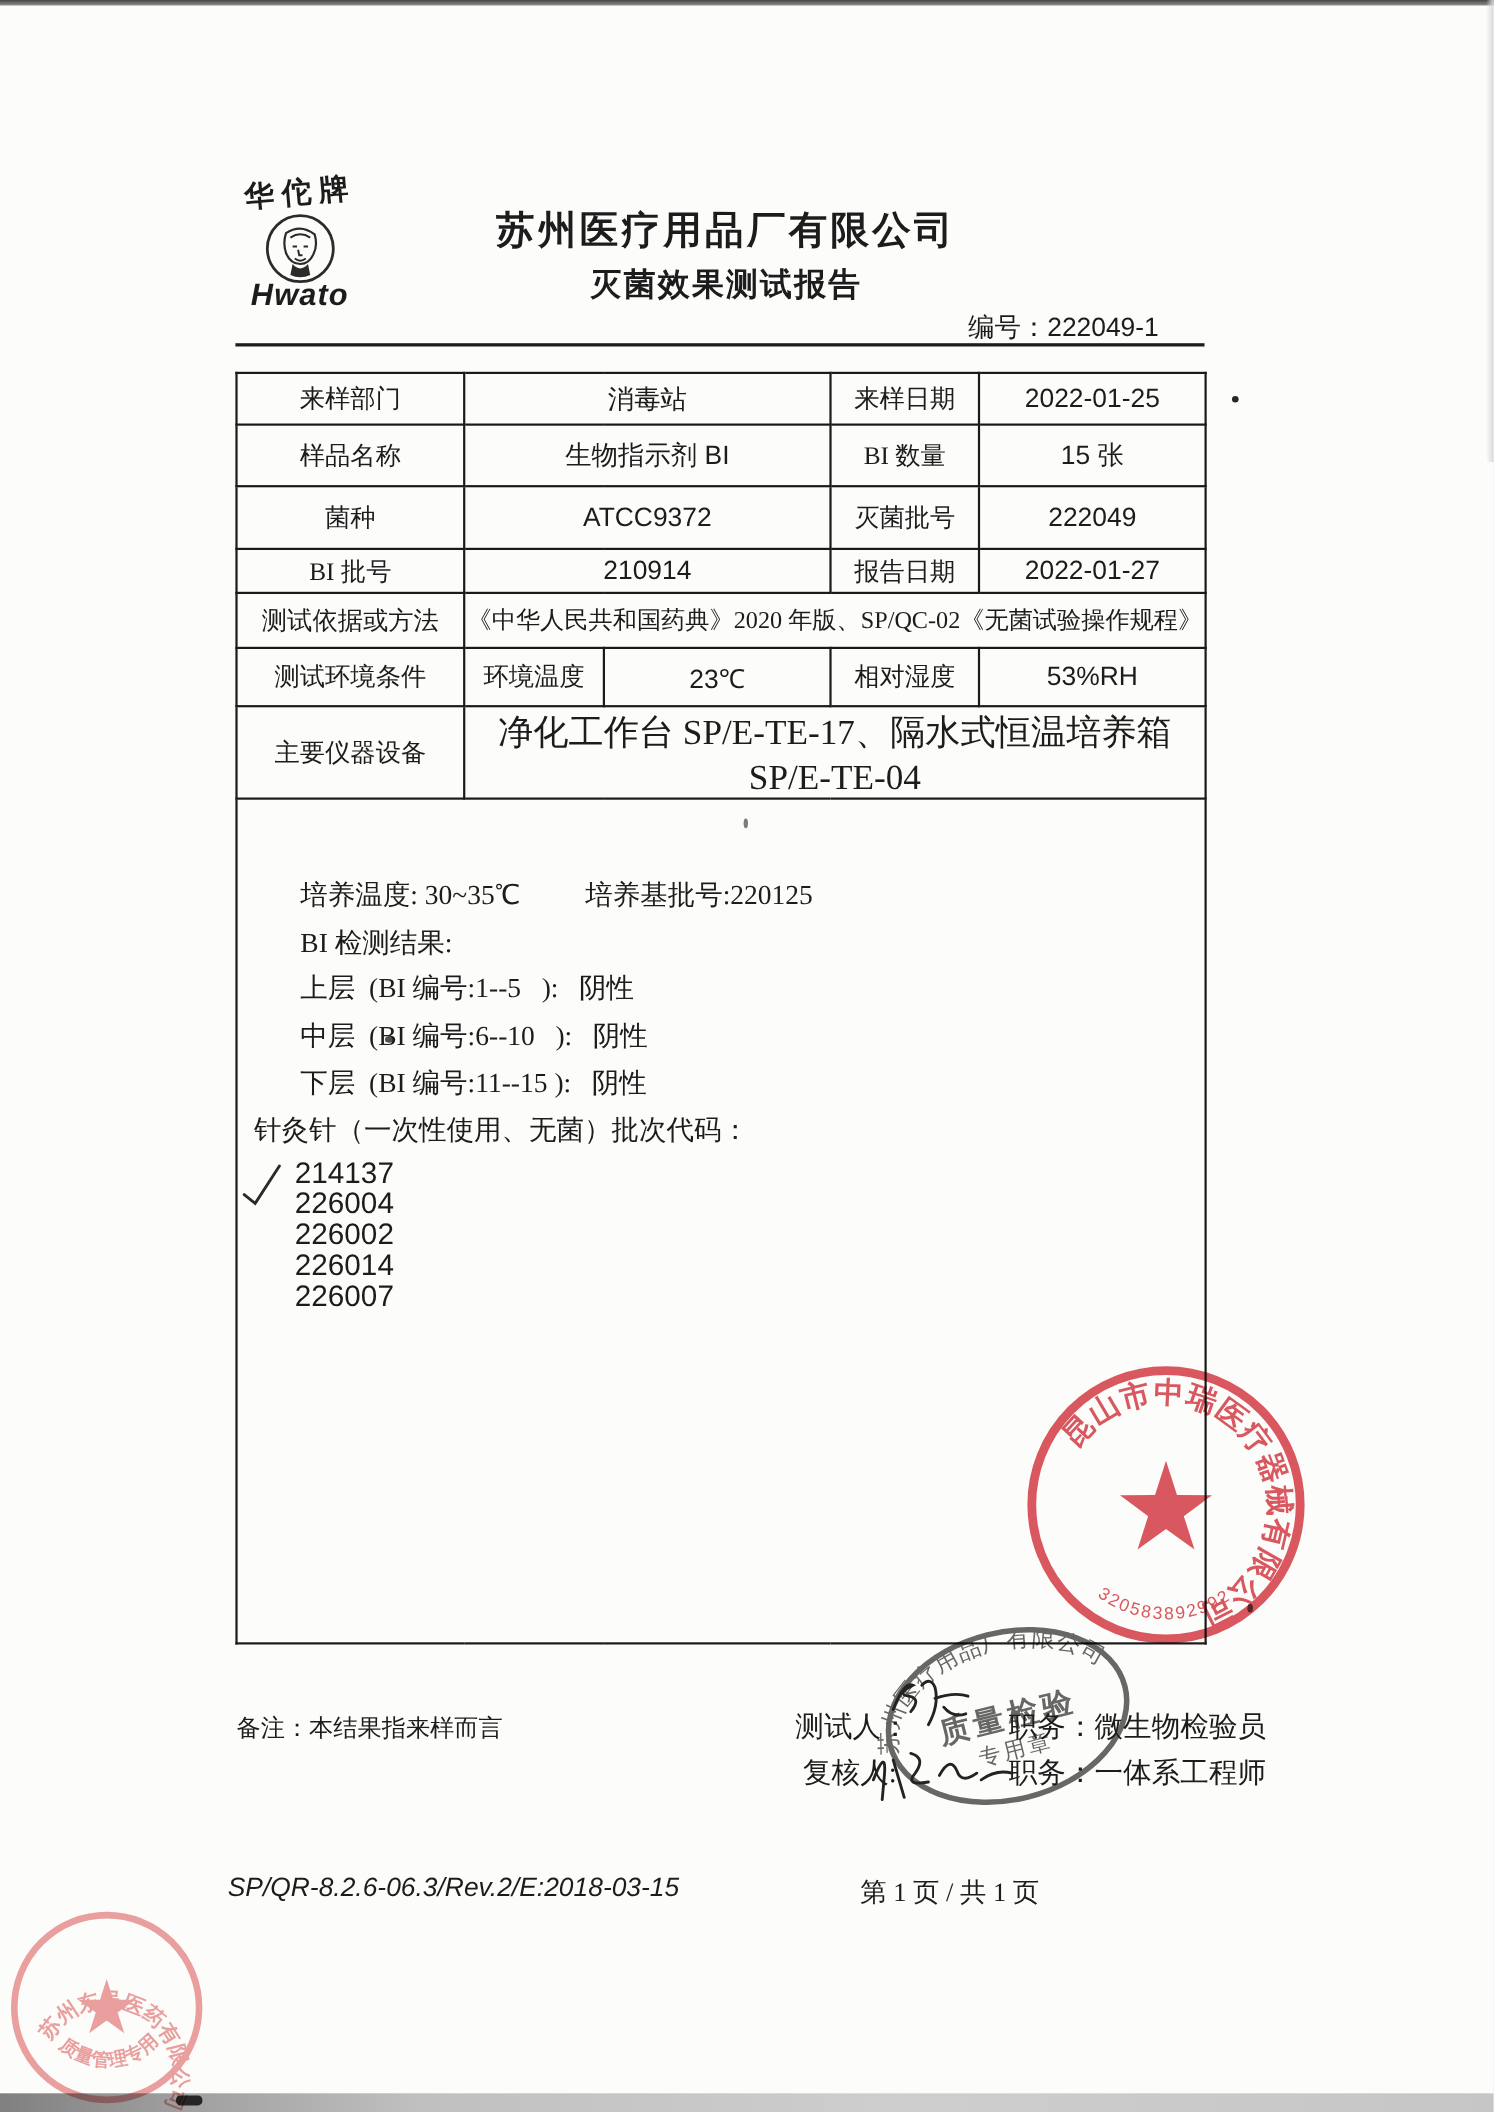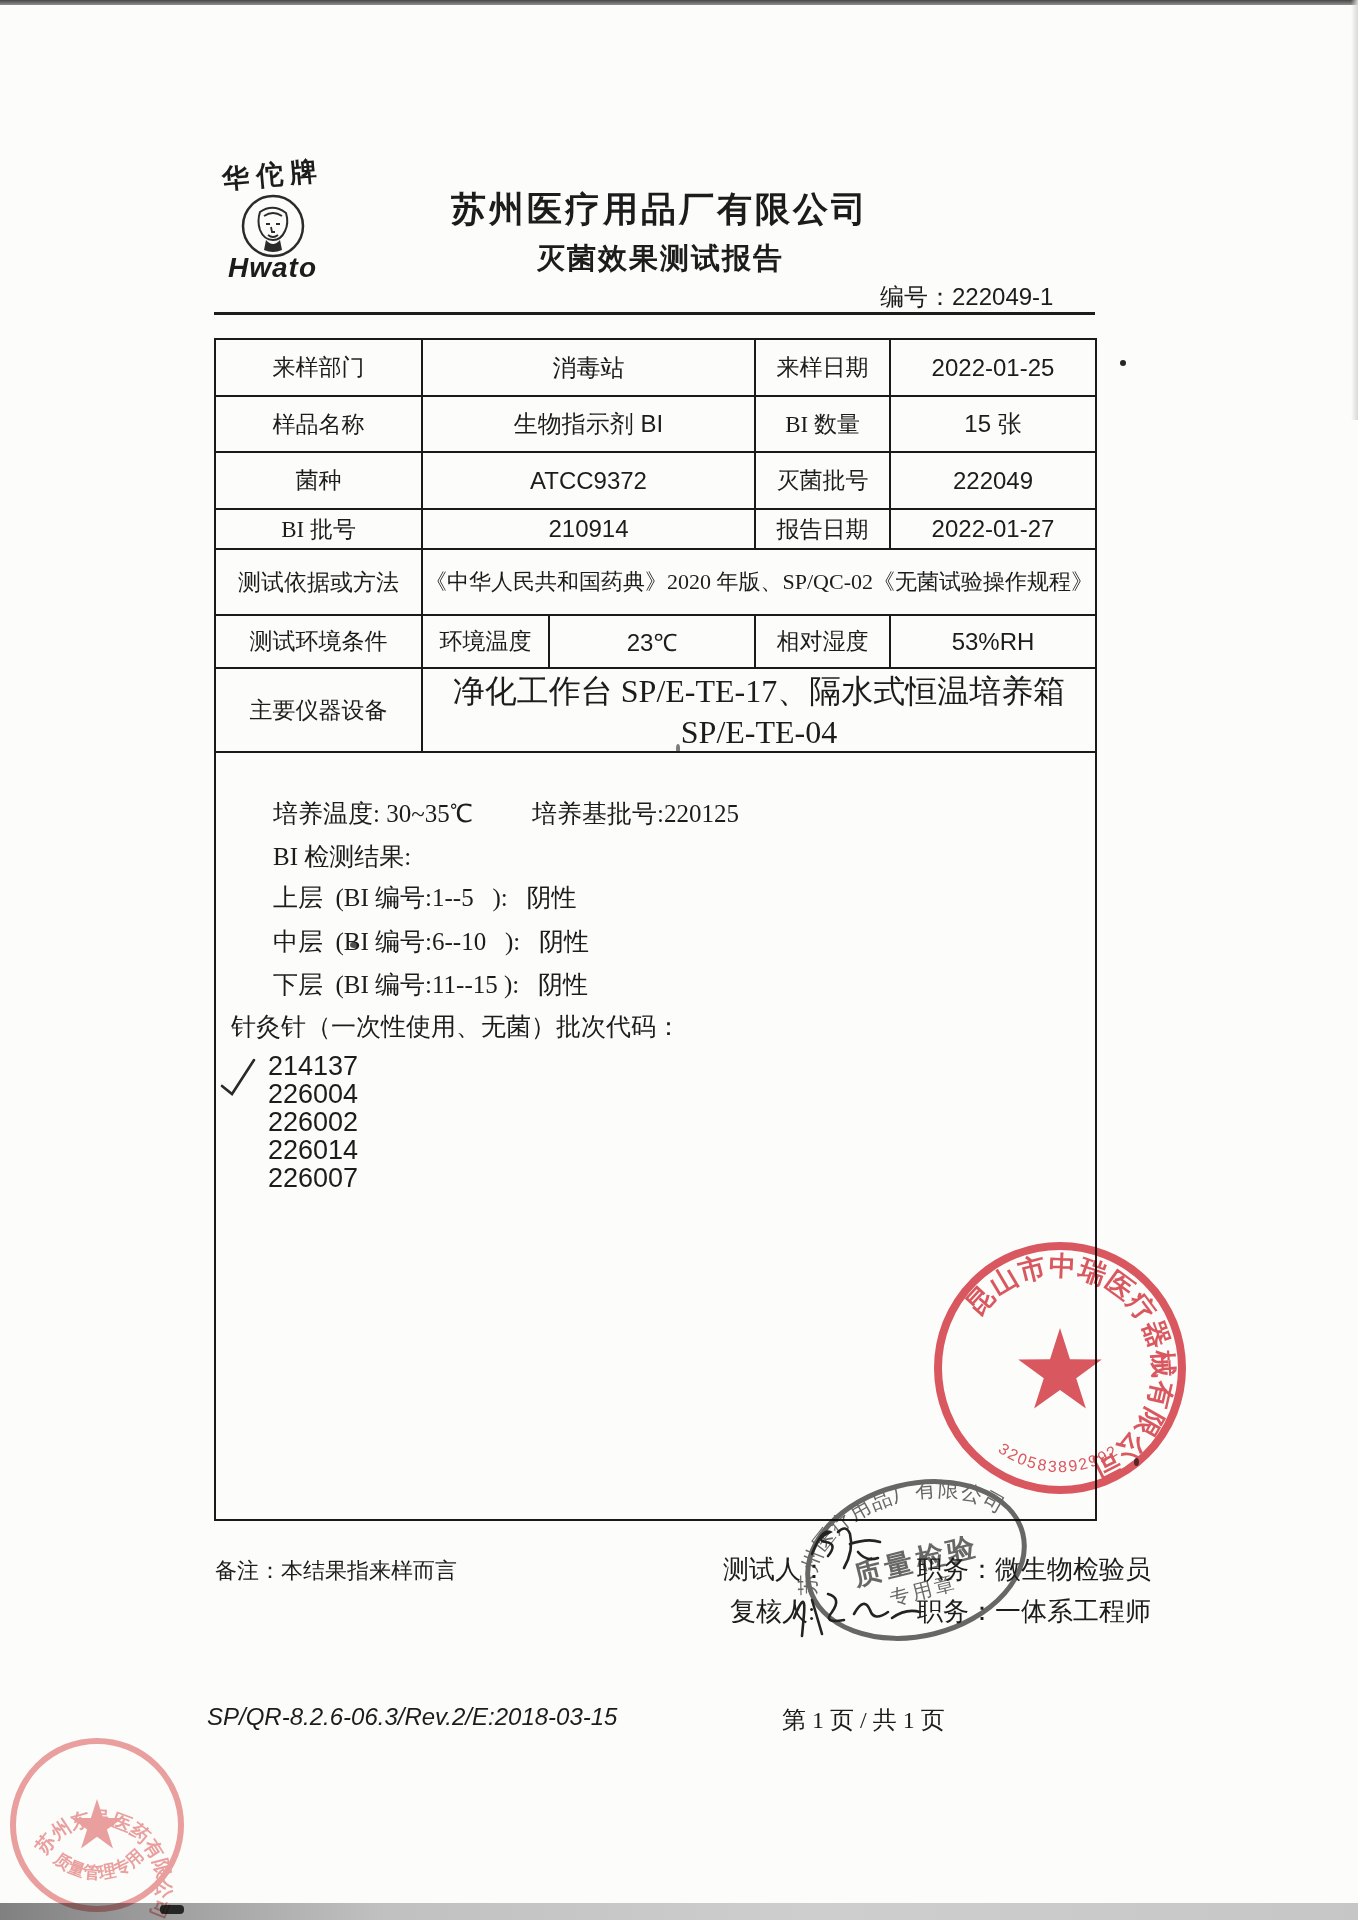--- a/index.html
+++ b/index.html
@@ -73,21 +73,21 @@
 
   <table class="info">
     <colgroup>
         <col style="width:207px">
         <col style="width:127px">
         <col style="width:206px">
         <col style="width:135px">
         <col style="width:206px">
       </colgroup>
     <tbody>
-        <tr style="height:57px">
+        <tr style="height:47px">
       <td>来样部门</td>
       <td class="val" colspan="2">消毒站</td>
       <td>来样日期</td>
       <td class="val">2022-01-25</td>
     </tr>
     <tr style="height:56px">
       <td>样品名称</td>
       <td class="val" colspan="2">生物指示剂 BI</td>
       <td>BI 数量</td>
       <td class="val">15 张</td>
@@ -97,21 +97,21 @@
       <td class="val" colspan="2">ATCC9372</td>
       <td>灭菌批号</td>
       <td class="val">222049</td>
     </tr>
     <tr style="height:40px">
       <td>BI 批号</td>
       <td class="val" colspan="2">210914</td>
       <td>报告日期</td>
       <td class="val">2022-01-27</td>
     </tr>
-    <tr style="height:66px">
+    <tr style="height:50px">
       <td>测试依据或方法</td>
       <td colspan="4" style="font-size:22px;">《中华人民共和国药典》2020 年版、SP/QC-02《无菌试验操作规程》</td>
     </tr>
     <tr style="height:53px">
       <td>测试环境条件</td>
       <td>环境温度</td>
       <td class="val">23℃</td>
       <td>相对湿度</td>
       <td class="val">53%RH</td>
     </tr>

